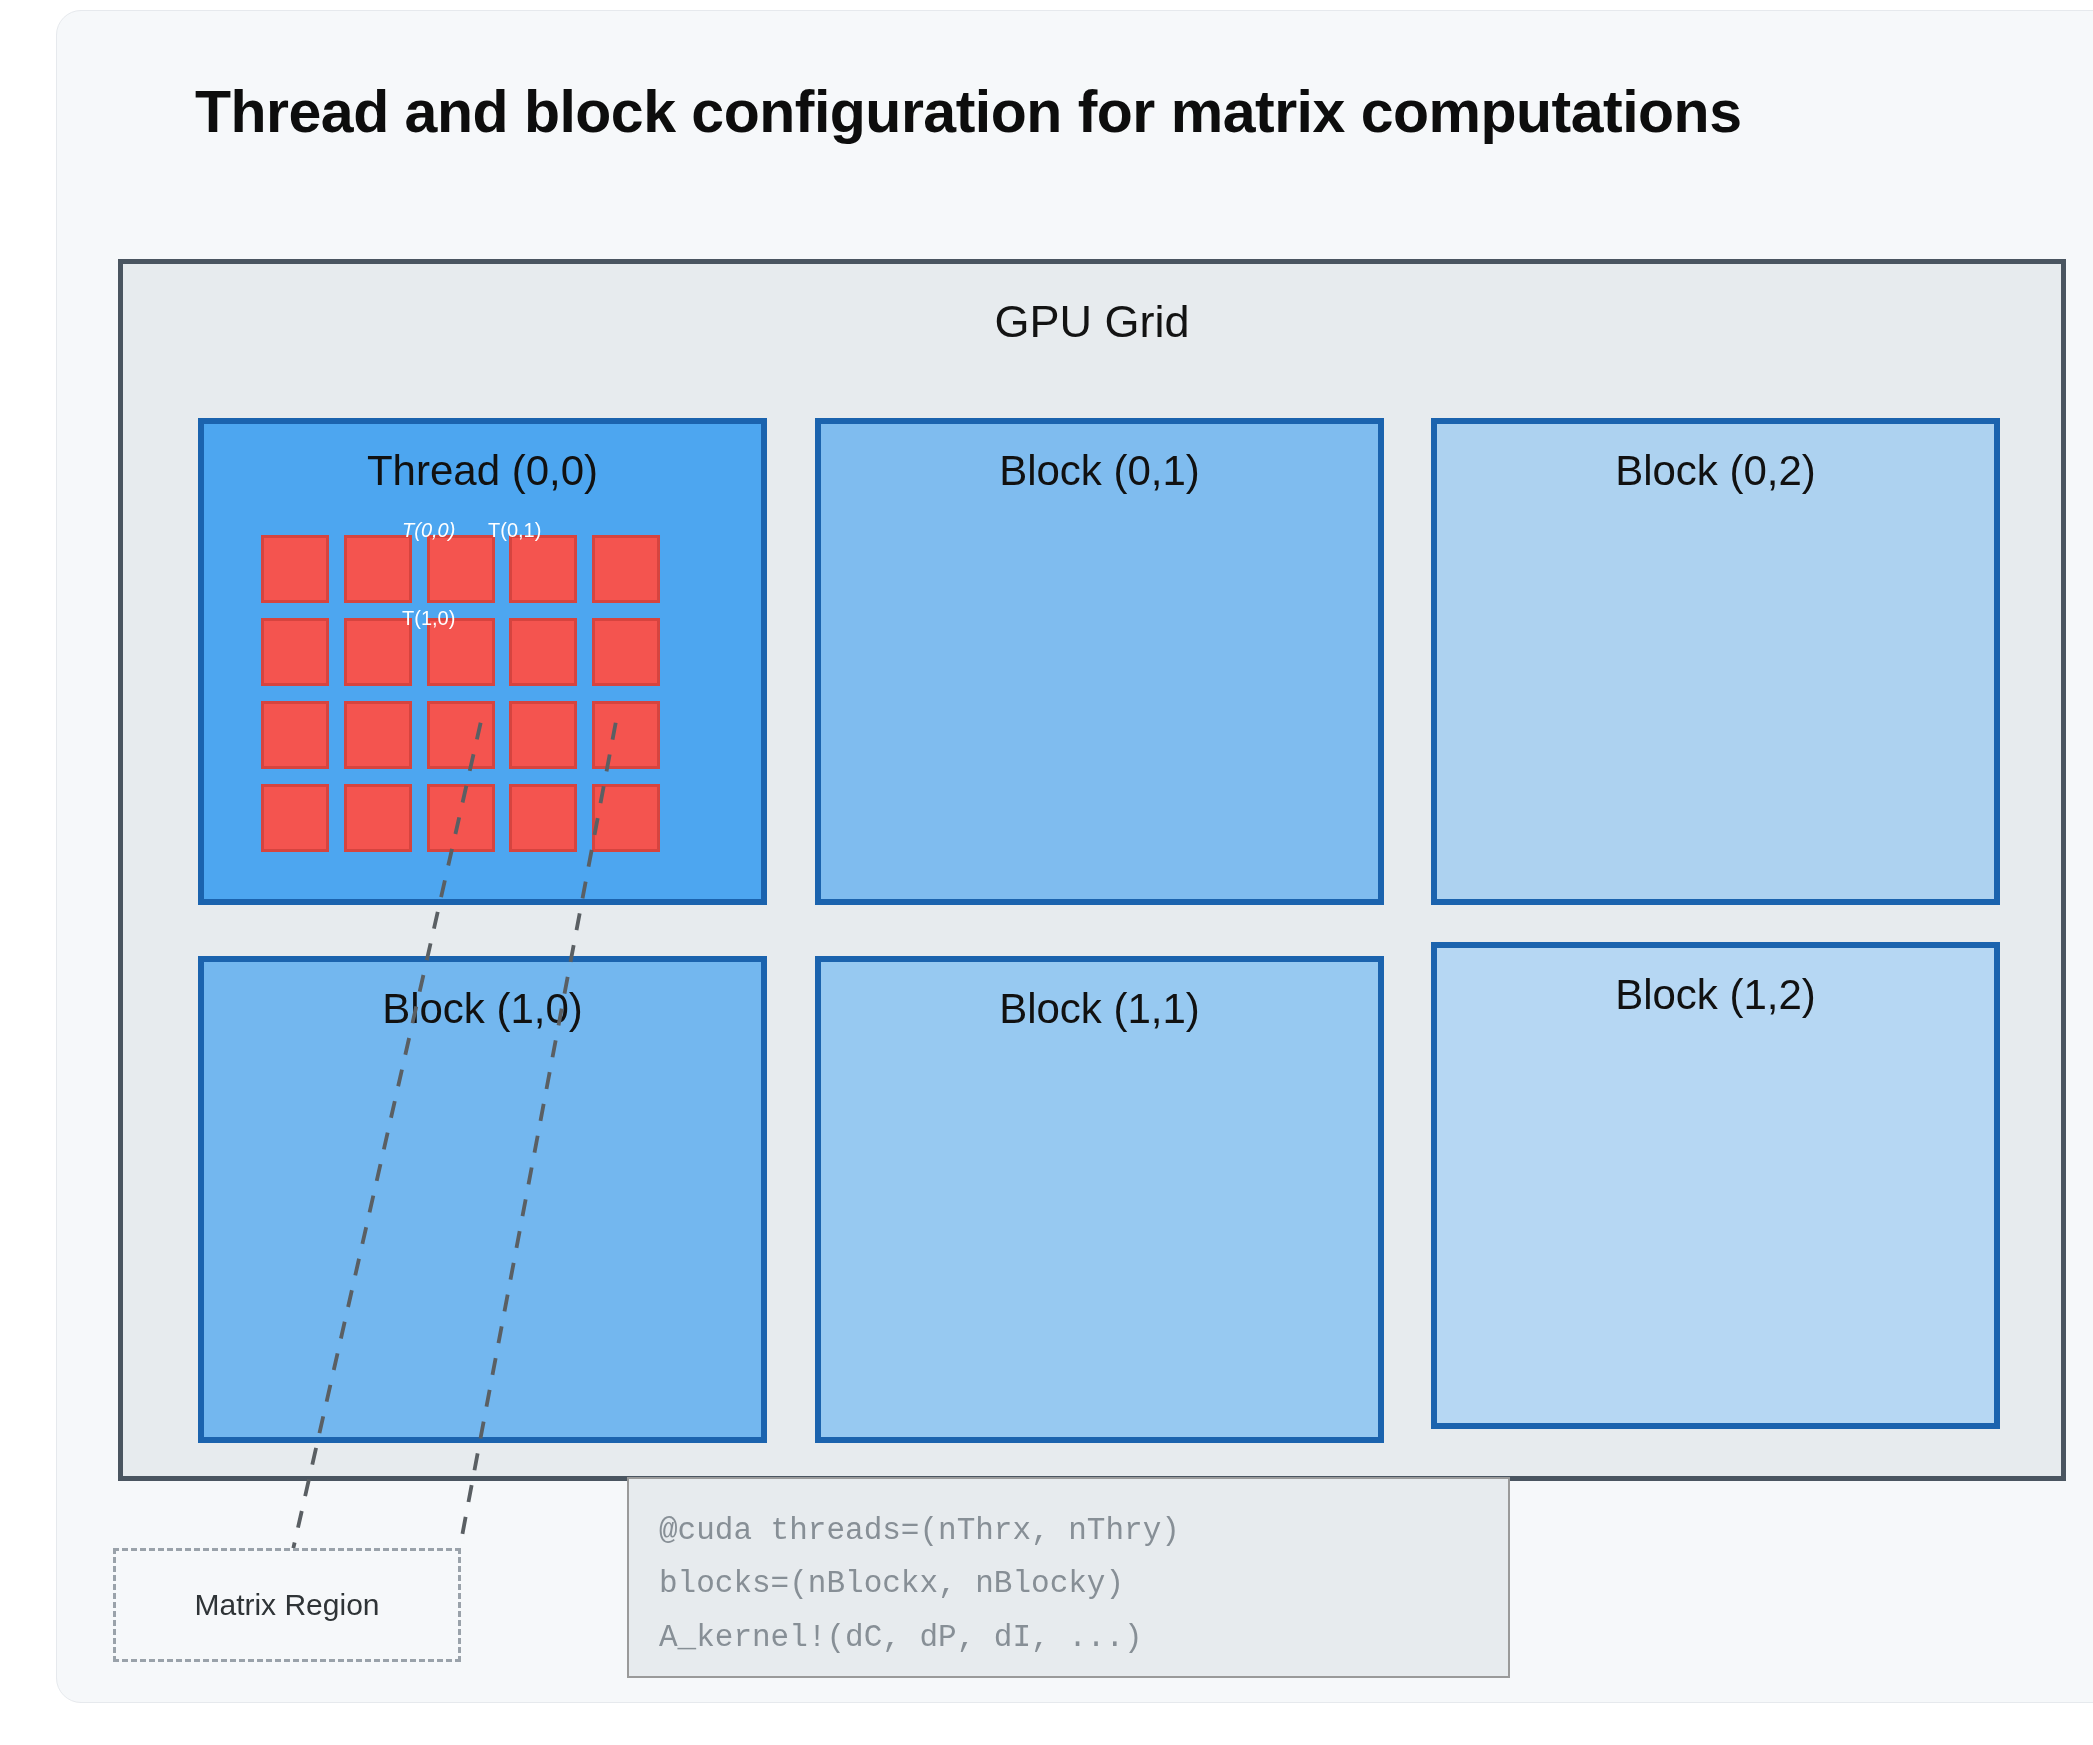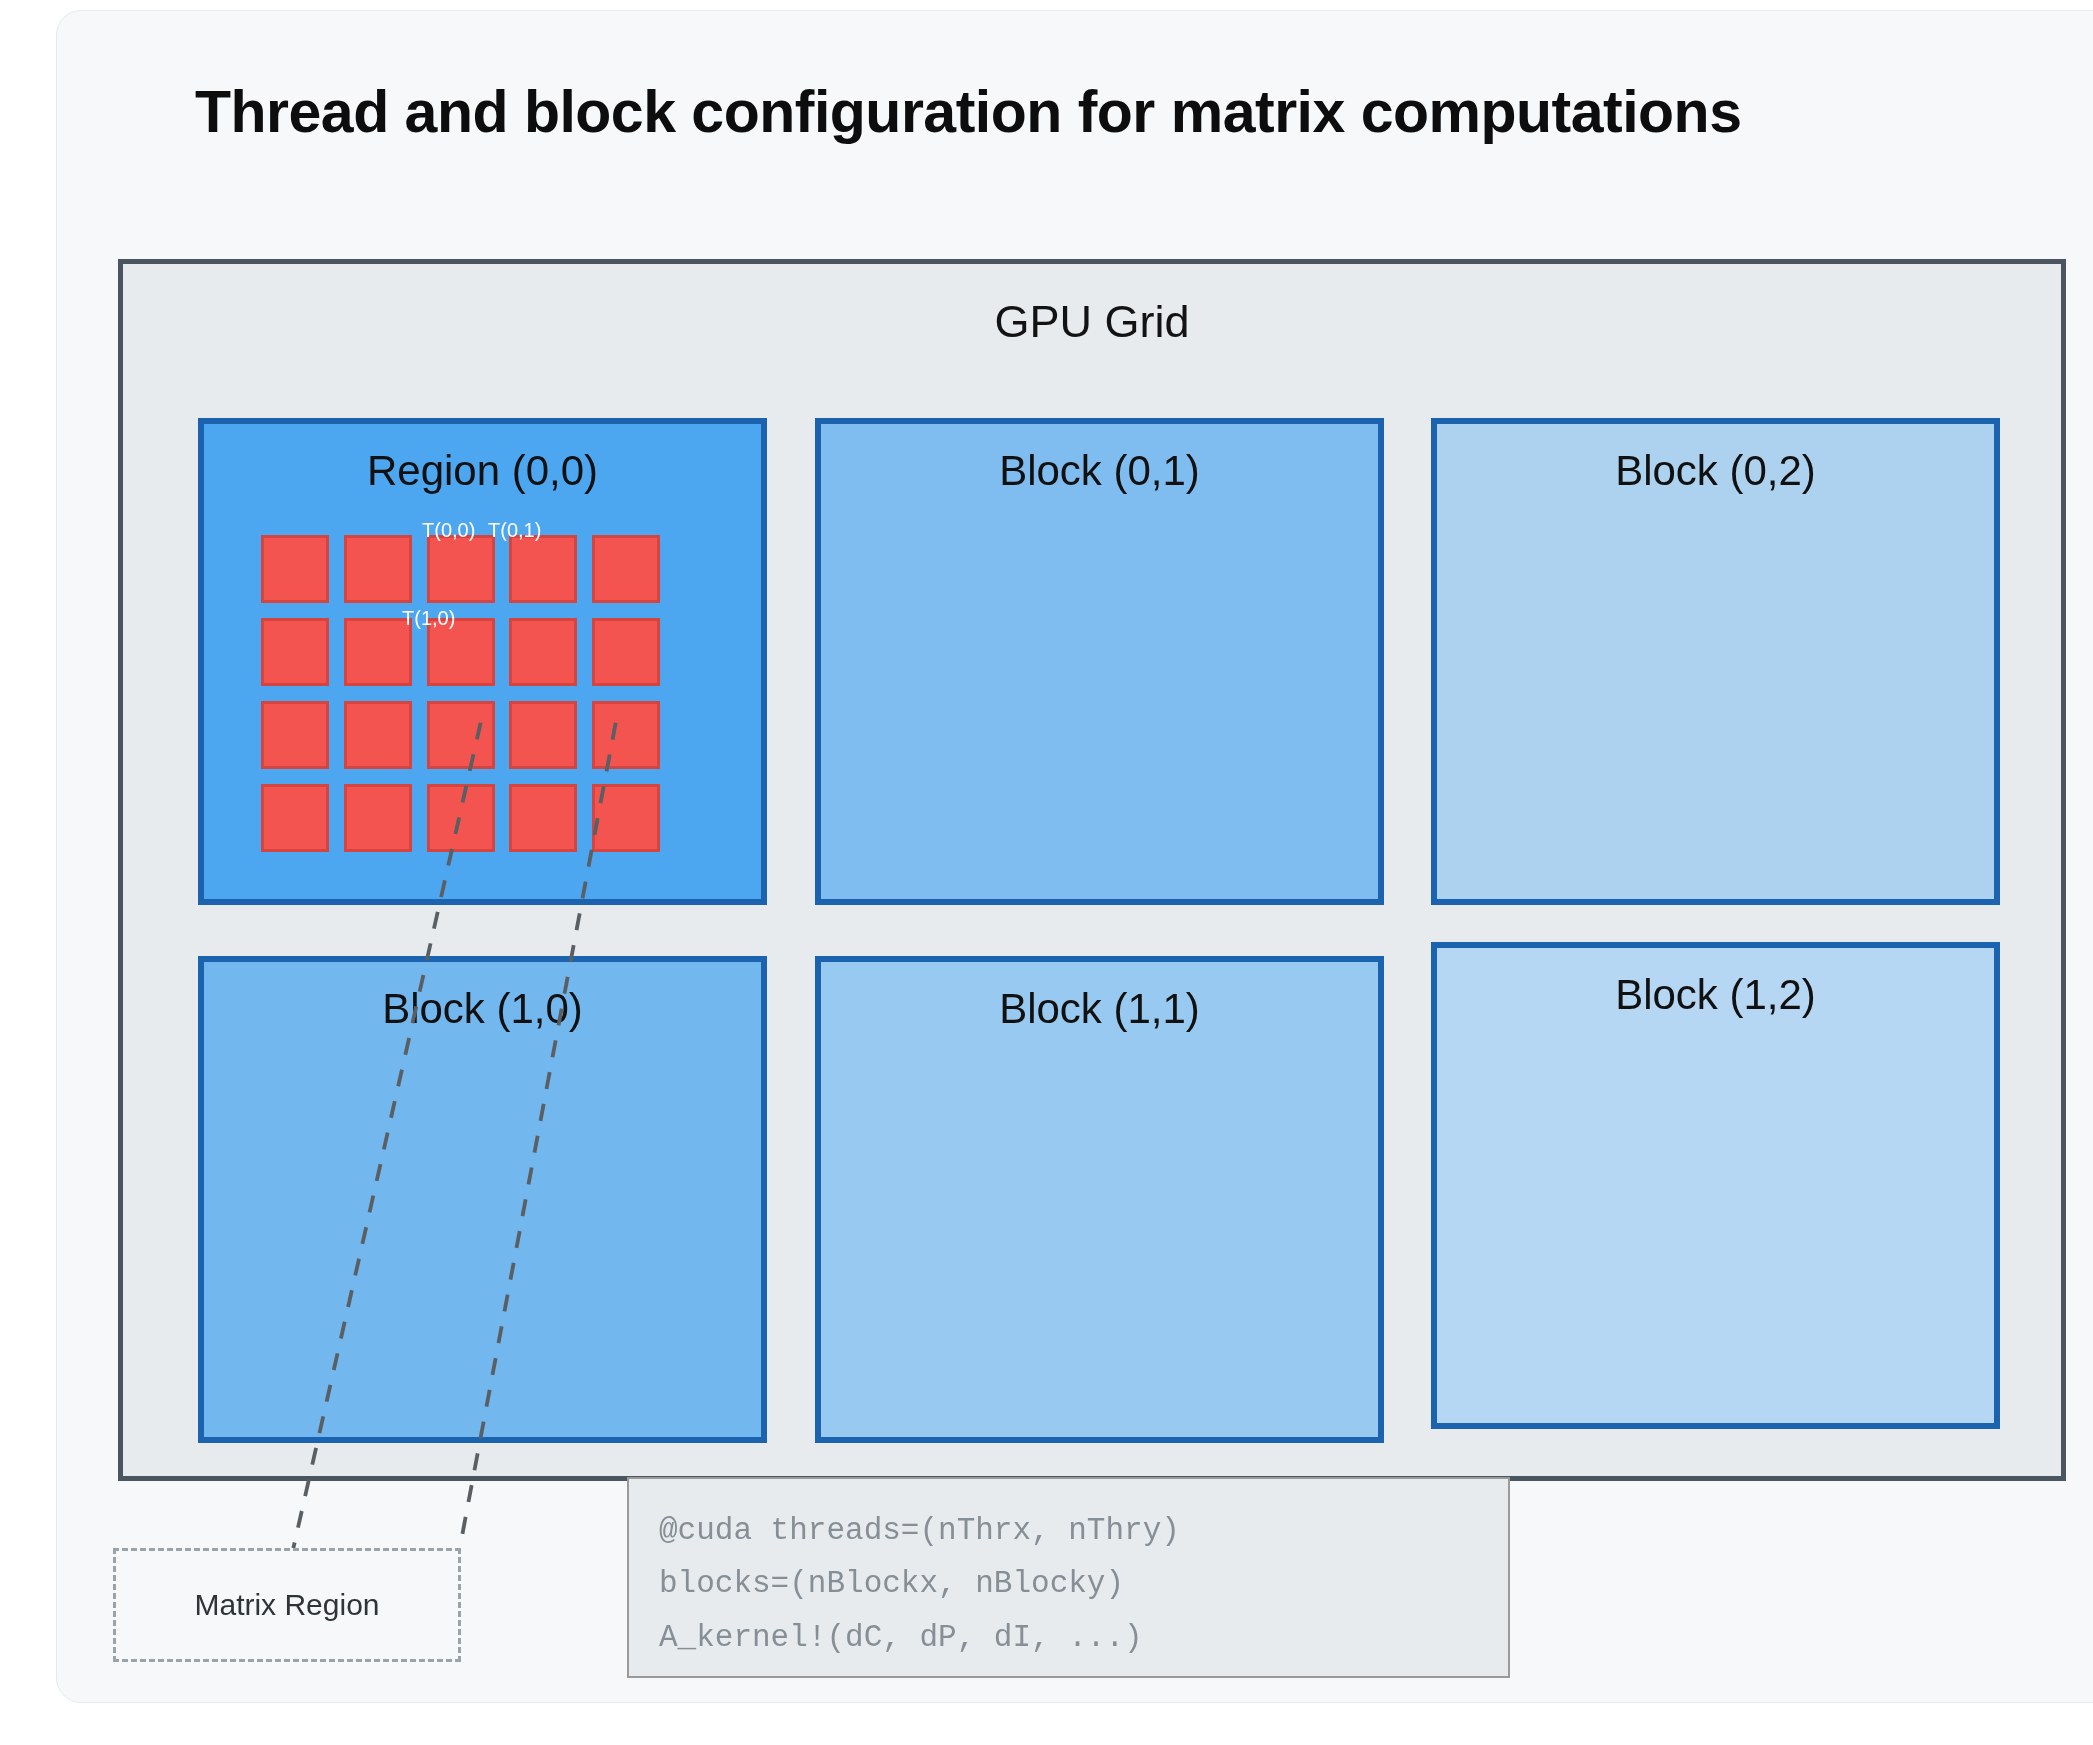--- a/index.html
+++ b/index.html
@@ -200,21 +200,21 @@
   <div class="panel"></div>
 
   <div class="title">Thread and block configuration for matrix computations</div>
 
   <div class="grid-box">
     <div class="grid-title">GPU Grid</div>
   </div>
 
   <div id="blocks-layer">
       <div class="block" style="left: 150px; top: 418px; width: 569px; height: 487px; background: rgb(77, 166, 240);">
-        <div class="block-label">Region (0,0)</div>
+        <div class="block-label">Thread (0,0)</div>
       </div>
       <div class="block" style="left: 767px; top: 418px; width: 569px; height: 487px; background: rgb(127, 188, 239);">
         <div class="block-label">Block (0,1)</div>
       </div>
       <div class="block" style="left: 1383px; top: 418px; width: 569px; height: 487px; background: rgb(173, 210, 240);">
         <div class="block-label">Block (0,2)</div>
       </div>
       <div class="block" style="left: 150px; top: 956px; width: 569px; height: 487px; background: rgb(115, 183, 239);">
         <div class="block-label">Block (1,0)</div>
       </div>
@@ -240,21 +240,21 @@
       <div class="thread" style="left: 213px; top: 701px; width: 68px; height: 68px;"></div>
       <div class="thread" style="left: 296px; top: 701px; width: 68px; height: 68px;"></div>
       <div class="thread" style="left: 379px; top: 701px; width: 68px; height: 68px;"></div>
       <div class="thread" style="left: 461px; top: 701px; width: 68px; height: 68px;"></div>
       <div class="thread" style="left: 544px; top: 701px; width: 68px; height: 68px;"></div>
       <div class="thread" style="left: 213px; top: 784px; width: 68px; height: 68px;"></div>
       <div class="thread" style="left: 296px; top: 784px; width: 68px; height: 68px;"></div>
       <div class="thread" style="left: 379px; top: 784px; width: 68px; height: 68px;"></div>
       <div class="thread" style="left: 461px; top: 784px; width: 68px; height: 68px;"></div>
       <div class="thread" style="left: 544px; top: 784px; width: 68px; height: 68px;"></div>
-      <div class="thread-label" style="left: 374px; top: 519px;">T(0,0)</div>
+      <div class="thread-label" style="left: 354px; top: 519px; font-style: italic;">T(0,0)</div>
       <div class="thread-label" style="left: 440px; top: 519px;">T(0,1)</div>
       <div class="thread-label" style="left: 354px; top: 607px;">T(1,0)</div>
     </div>
 
   <svg class="leaders" viewBox="0 0 2201 1835" xmlns="http://www.w3.org/2000/svg">
     <line x1="455" y1="760" x2="258" y2="1628" stroke="#5a5f63" stroke-width="4" stroke-dasharray="18 16" fill="none"></line>
     <line x1="597" y1="760" x2="433" y2="1628" stroke="#5a5f63" stroke-width="4" stroke-dasharray="18 16" fill="none"></line>
   </svg>
 
   <div class="matrix-region">

